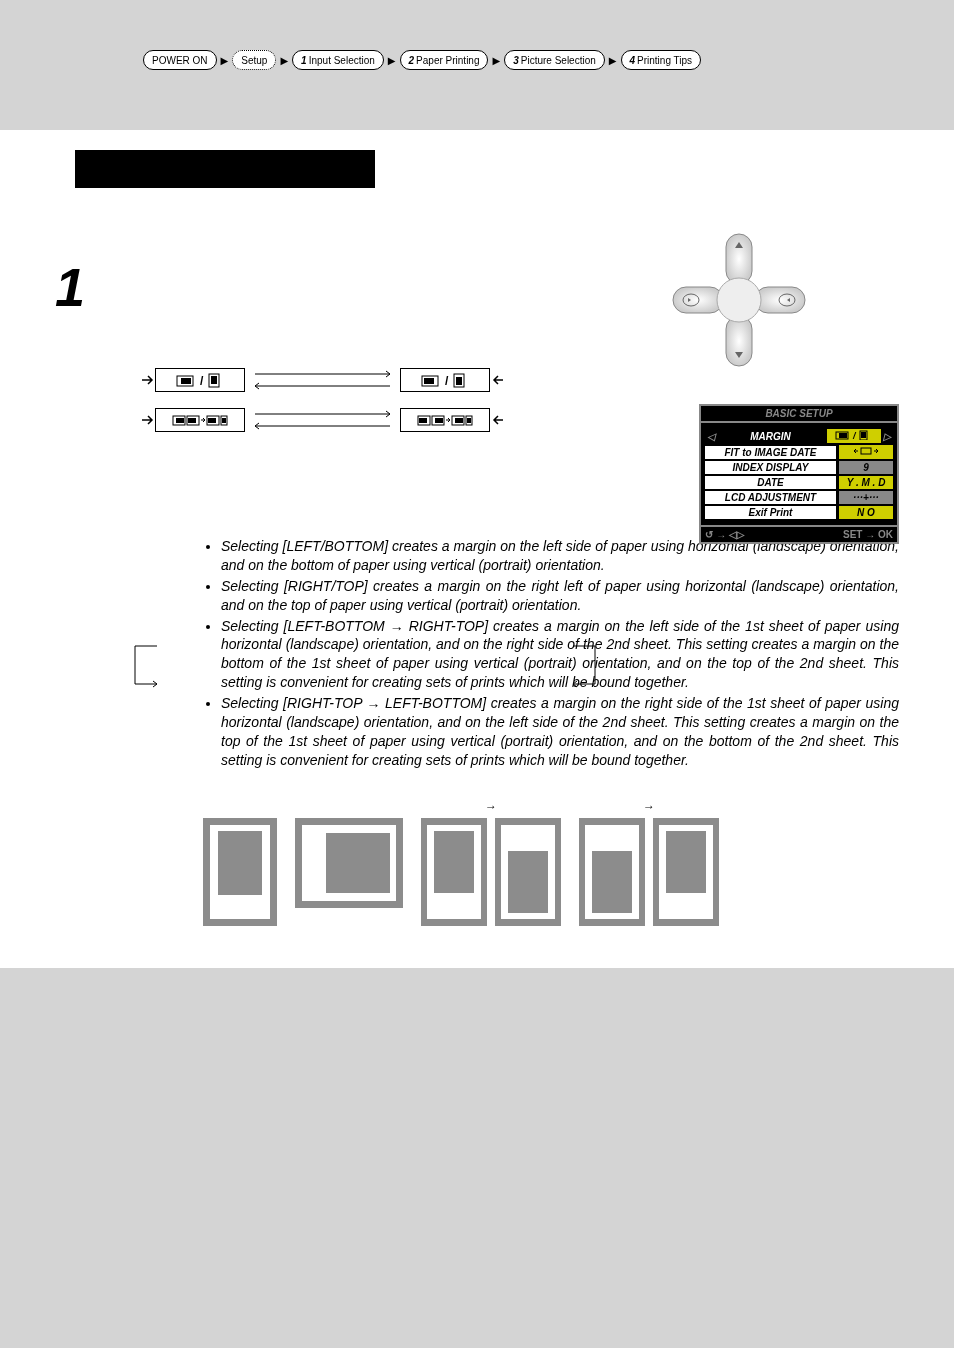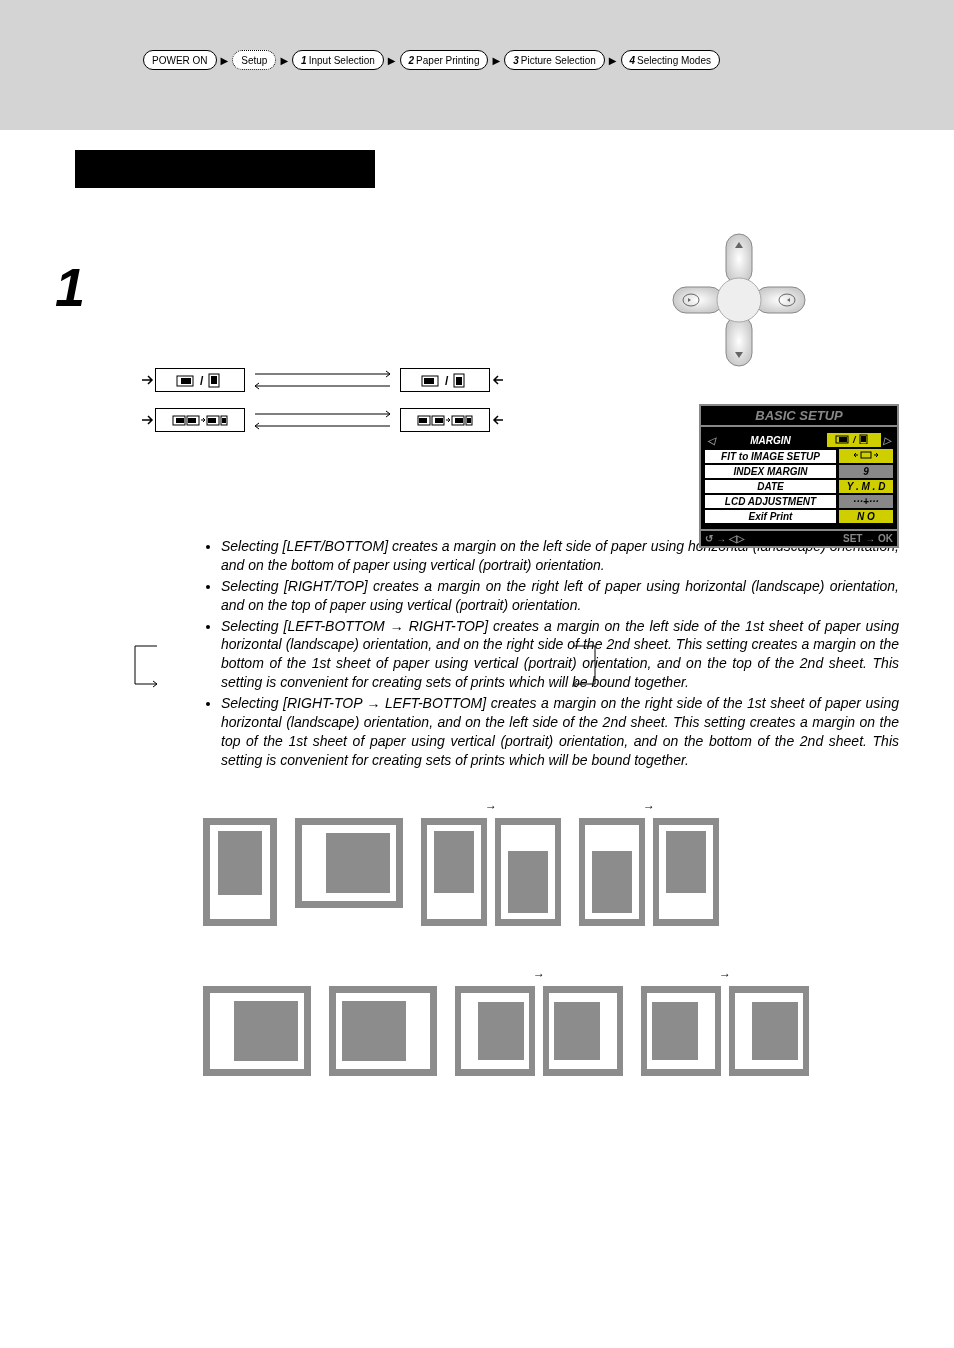--- a/index.html
+++ b/index.html
@@ -1,38 +1,38 @@
 <!DOCTYPE html>
 <html><head>
 <meta charset="utf-8">
 <style>
   * { margin: 0; padding: 0; box-sizing: border-box; }
   body { background: #d4d4d4; font-family: Arial, Helvetica, sans-serif; color: #000; }
-  .page { width: 954px; height: 1348px; margin: 0 auto; background: #fff; position: relative; padding: 50px 55px 40px 55px; }
+  .page { width: 954px; height: 968px; margin: 0 auto; background: #fff; position: relative; padding: 50px 55px 40px 55px; }
   .top-grey { position: absolute; left: 0; top: 0; width: 100%; height: 130px; background: #d4d4d4; }
   .breadcrumb { position: relative; z-index: 2; display: flex; align-items: center; gap: 4px; margin-left: 88px; }
   .crumb { display: inline-flex; align-items: center; height: 20px; padding: 0 8px; border: 1px solid #000; border-radius: 10px; background: #fff; font-size: 10px; font-weight: 500; }
   .crumb.dashed { border-style: dotted; text-align: center; }
   .crumb .num { font-weight: bold; margin-right: 2px; font-style: italic; }
   .arow { font-size: 10px; }
   .black-bar { position: relative; z-index: 2; margin-top: 80px; margin-left: 20px; width: 300px; height: 38px; background: #000; }
   .step1 { position: relative; margin-top: 72px; display: flex; }
   .big1 { font-size: 54px; font-weight: bold; font-style: italic; width: 60px; line-height: 1; }
   .flowwrap { display: flex; flex-direction: column; gap: 16px; margin-top: 108px; width: 500px; }
   .flowrow { display: flex; align-items: center; }
   .flowarrow-in { width: 40px; display: flex; justify-content: flex-end; align-items: center; }
   .fbox { width: 90px; height: 24px; border: 1.5px solid #000; display: flex; align-items: center; justify-content: center; }
   .mid { width: 155px; display: flex; align-items: center; justify-content: center; position: relative; }
   .flowend { width: 40px; display: flex; justify-content: flex-start; align-items: center; }
   .arrow-r { width: 14px; height: 14px; }
   .loopback { position: absolute; left: 60px; top: 372px; width: 500px; height: 90px; pointer-events: none; }
   .rightcol { position: absolute; right: 55px; top: 230px; width: 230px; }
   .dpad { width: 140px; height: 140px; margin: 0 auto; position: relative; }
   .lcdpanel { margin-top: 30px; width: 200px; margin-left: auto; }
-  .lcd-title { background: #000; color: #888; text-align: center; font-size: 13px; padding: 2px 8px; font-style: italic; font-weight: bold; border: 2px solid #888; border-bottom: none; }
+  .lcd-title { background: #000; color: #888; text-align: center; font-size: 10px; padding: 2px 8px; font-style: italic; font-weight: bold; border: 2px solid #888; border-bottom: none; }
   .lcd-body { border: 2px solid #888; background: #000; padding: 6px 4px 4px 4px; }
   .lcdrow { display: flex; align-items: center; margin-bottom: 2px; font-size: 10px; font-weight: bold; font-style: italic; }
   .lcdlabel { background: #fff; color: #000; flex: 1; text-align: center; padding: 1px 2px; white-space: nowrap; }
   .lcdlabel.active { background: #000; color: #fff; }
   .lcdval { width: 54px; margin-left: 3px; text-align: center; padding: 1px 2px; color: #000; background: #888; }
   .lcdval.hl { background: #cfcf00; color: #000; }
   .lcdrow.first .lcdside { width: 12px; display: flex; align-items: center; justify-content: center; color: #888; font-size: 10px; }
   .lcdfoot { display: flex; justify-content: space-between; color: #888; font-size: 10px; padding: 2px 4px; border: 2px solid #888; border-top: none; background: #000; font-weight: bold; }
   .tips { margin-top: 105px; margin-left: 70px; }
   .tips-head { display: flex; align-items: center; gap: 6px; font-size: 20px; font-weight: bold; }
@@ -77,21 +77,21 @@
         <span>Paper Printing</span>
       </span>
     <span class="arow">▶</span>
     <span class="crumb">
         <span class="num">3</span>
         <span>Picture Selection</span>
       </span>
     <span class="arow">▶</span>
     <span class="crumb">
         <span class="num">4</span>
-        <span>Selecting Modes</span>
+        <span>Printing Tips</span>
       </span>
   </div>
 
   <div class="black-bar"></div>
 
   <div class="step1">
     <div class="big1">1</div>
 
     <div class="flowwrap">
       <div class="flowrow">
@@ -217,28 +217,28 @@
                 <rect x="2" y="2" width="12" height="7" fill="none" stroke="#000"></rect>
                 <rect x="5" y="3" width="8" height="5" fill="#000"></rect>
                 <text x="19" y="9" font-size="9">/</text>
                 <rect x="26" y="1" width="7" height="9" fill="none" stroke="#000"></rect>
                 <rect x="27" y="2" width="5" height="6" fill="#000"></rect>
               </svg>
           </span>
           <span class="lcdside">▷</span>
         </div>
         <div class="lcdrow">
-            <span class="lcdlabel">FIT to IMAGE SETUP</span>
+            <span class="lcdlabel">FIT to IMAGE DATE</span>
             <span class="lcdval hl"><svg width="30" height="10" viewBox="0 0 30 10">
                 <rect x="10" y="2" width="10" height="6" fill="none" stroke="#000"></rect>
                 <path d="M7 5H3M5 3L3 5l2 2M23 5h4M25 3l2 2-2 2" stroke="#000" fill="none"></path>
               </svg></span>
           </div>
         <div class="lcdrow">
-            <span class="lcdlabel">INDEX MARGIN</span>
+            <span class="lcdlabel">INDEX DISPLAY</span>
             <span class="lcdval">9</span>
           </div>
         <div class="lcdrow">
             <span class="lcdlabel">DATE</span>
             <span class="lcdval hl">Y . M . D</span>
           </div>
         <div class="lcdrow">
             <span class="lcdlabel">LCD ADJUSTMENT</span>
             <span class="lcdval">···+···</span>
           </div>

